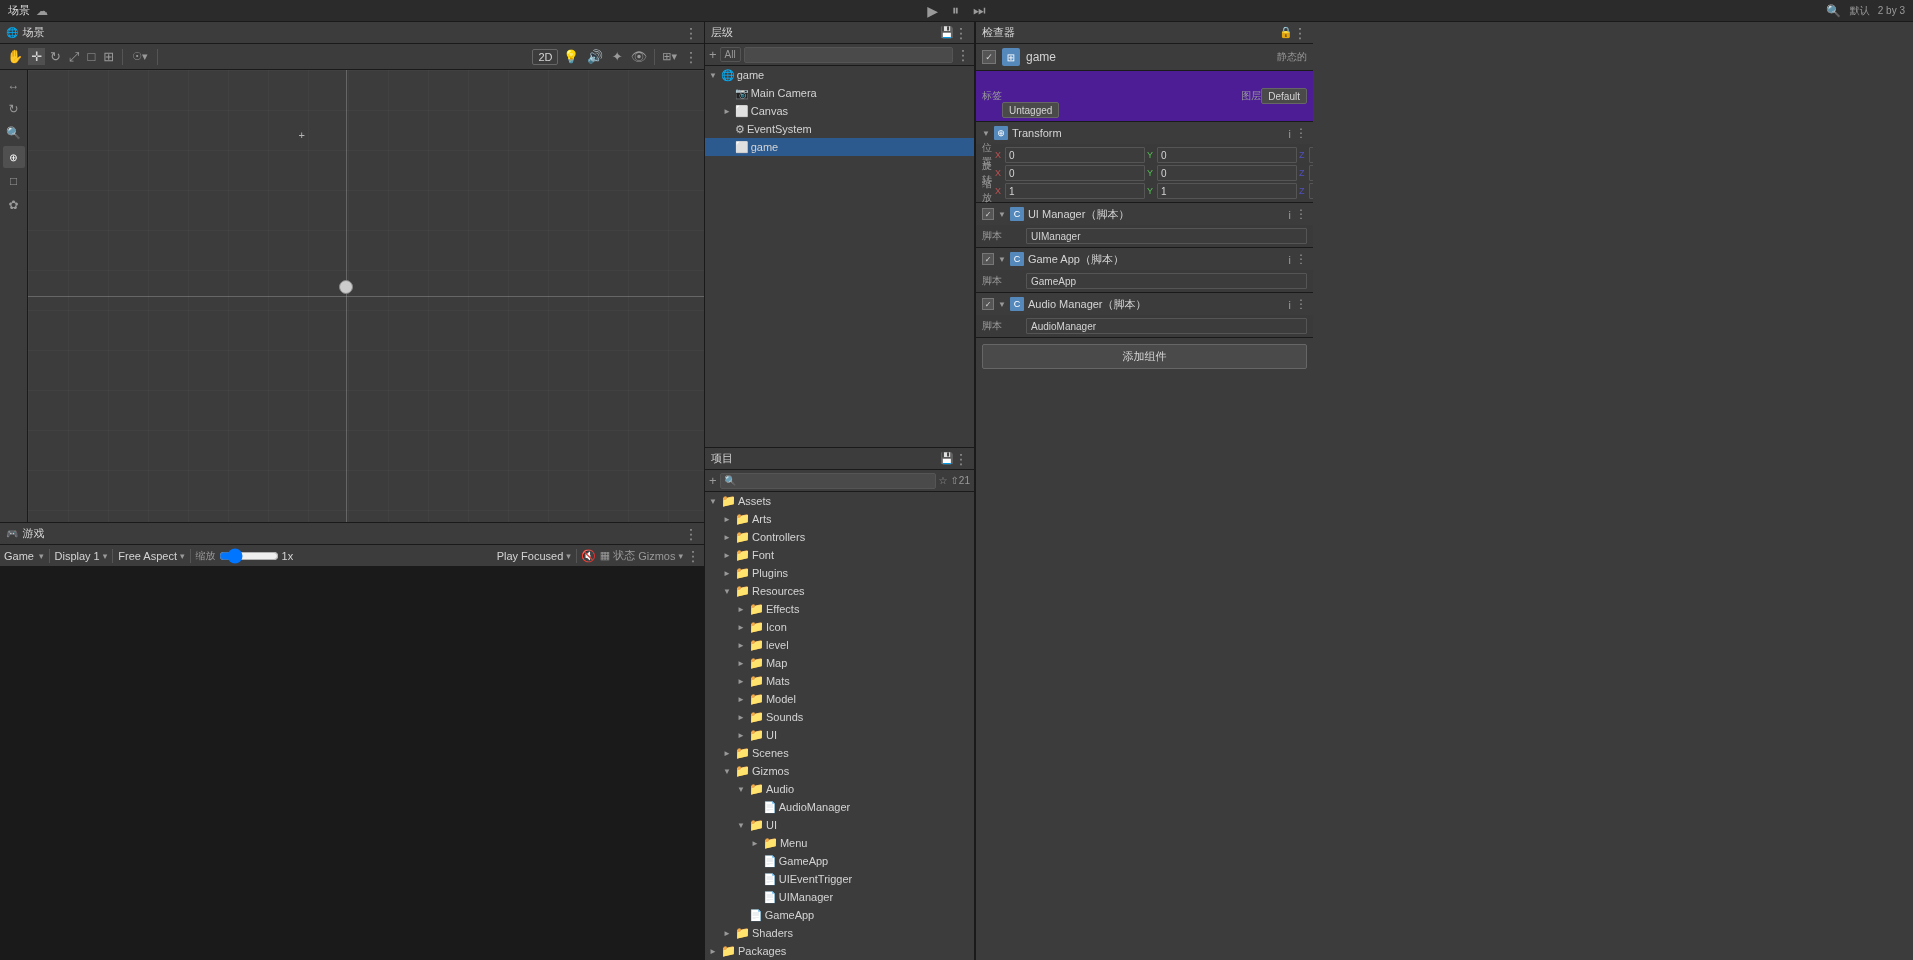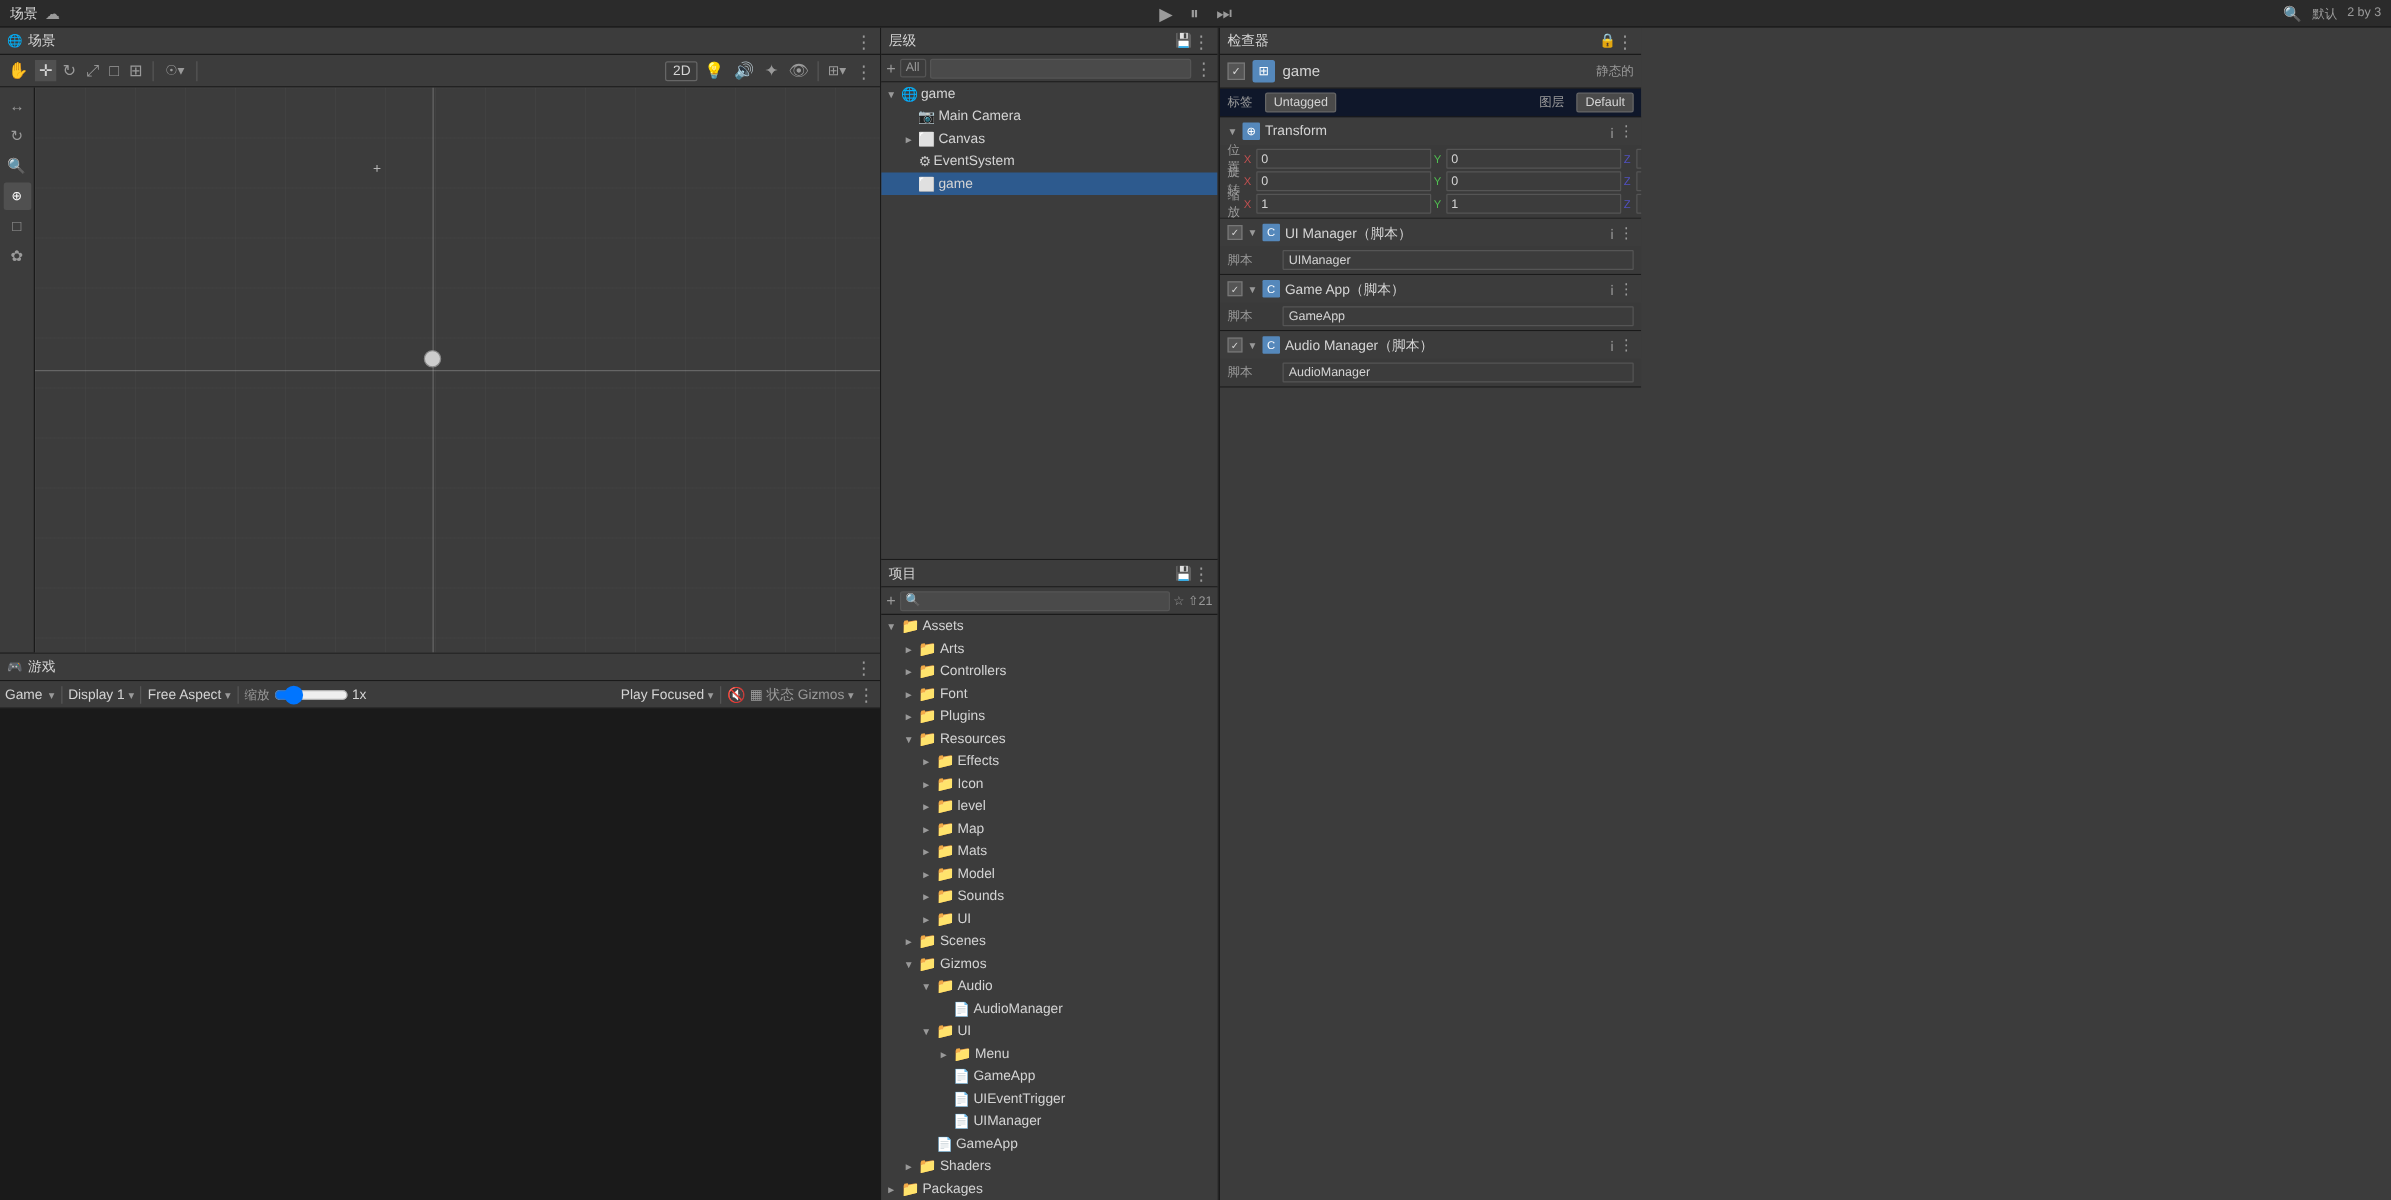--- a/index.html
+++ b/index.html
@@ -376,23 +376,23 @@
       <button style="background:none;border:none;color:#9a9a9a;font-size:14px;cursor:pointer;">⋮</button>
     </div>
 
     <div style="padding:4px 6px; border-bottom:1px solid #1a1a1a; display:flex; align-items:center; gap:6px; background:#3c3c3c;">
       <div style="width:14px;height:14px;background:#555;border:1px solid #777;display:flex;align-items:center;justify-content:center;font-size:9px;color:#d4d4d4;cursor:pointer;">✓</div>
       <div style="width:18px;height:18px;background:#5588bb;border-radius:2px;display:flex;align-items:center;justify-content:center;font-size:10px;color:#fff;">⊞</div>
       <span style="font-size:12px;color:#d4d4d4;flex:1;">game</span>
       <span style="font-size:10px;color:#9a9a9a;">静态的</span>
     </div>
 
-    <div style="padding:3px 6px; display:flex; align-items:center; gap:10px; border-bottom:1px solid #1a1a1a; background:#0f172a;">
+    <div style="padding:3px 6px; display:flex; align-items:center; gap:0; border-bottom:1px solid #1a1a1a; background:#4c1d95;">
       <span style="font-size:10px;color:#9a9a9a;">标签</span>
-      <button style="background:#4a4a4a;border:1px solid #666;padding:0 6px;border-radius:2px;color:#d4d4d4;cursor:pointer;font-size:10px;height:16px;">Untagged</button>
+      <button style="background:#4a4a4a;border:1px solid #666;padding:0 6px;border-radius:2px;color:#d4d4d4;cursor:pointer;font-size:10px;height:16px;margin-top:28px;">Untagged</button>
       <span style="flex:1;"></span>
       <span style="font-size:10px;color:#9a9a9a;">图层</span>
       <button style="background:#4a4a4a;border:1px solid #666;padding:0 6px;border-radius:2px;color:#d4d4d4;cursor:pointer;font-size:10px;height:16px;">Default</button>
     </div>
 
     <div style="border-bottom:1px solid #1a1a1a;">
       <div style="height:22px;background:#3c3c3c;display:flex;align-items:center;padding:0 6px;gap:4px;cursor:pointer;">
         <span style="font-size:8px;color:#999;">▼</span>
         <div style="width:14px;height:14px;background:#5588bb;display:flex;align-items:center;justify-content:center;font-size:9px;color:#fff;border-radius:1px;">⊕</div>
         <span style="font-size:11px;color:#d4d4d4;flex:1;">Transform</span>
@@ -489,16 +489,19 @@
       <div style="padding:2px 6px; background:#3a3a3a;">
         <div style="height:18px;display:flex;align-items:center;gap:4px;font-size:10px;">
           <span style="width:40px;color:#9a9a9a;">脚本</span>
           <div style="flex:1;background:#3c3c3c;border:1px solid #555;padding:0 4px;border-radius:1px;color:#d4d4d4;cursor:pointer;height:16px;display:flex;align-items:center;font-size:10px;">
             <span>AudioManager</span>
           </div>
         </div>
       </div>
     </div>
 
+    <div style="padding:6px;">
+      <button style="width:100%;padding:4px 0;background:#4a4a4a;border:1px solid #666;color:#d4d4d4;font-size:11px;cursor:pointer;border-radius:2px;">添加组件</button>
+    </div>
 
   </div>
 
 </div>
 
 </body></html>

